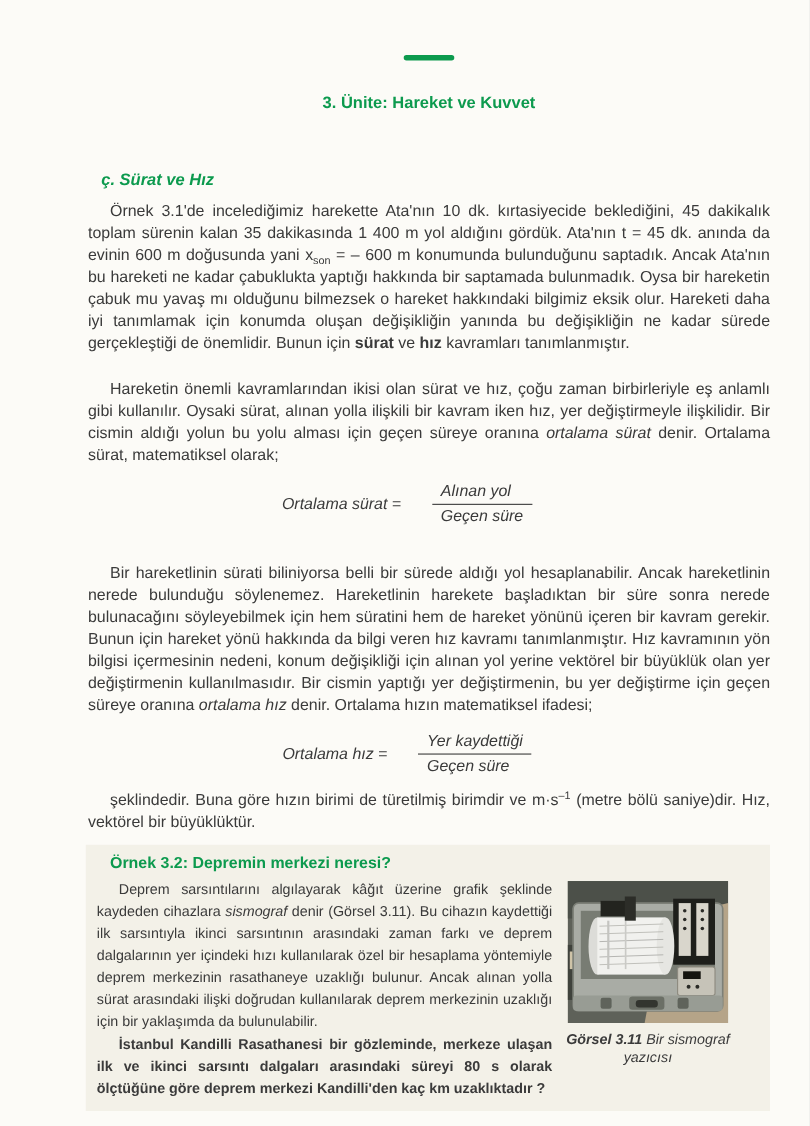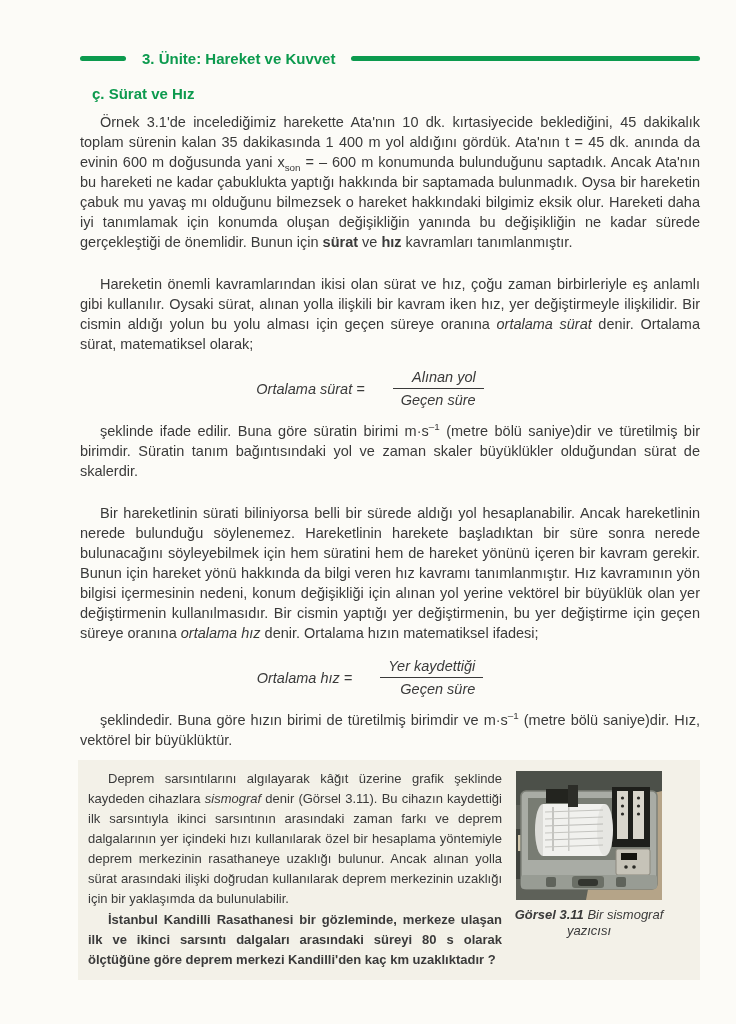--- a/index.html
+++ b/index.html
@@ -10,45 +10,45 @@
     margin:0 auto;
     background:#fcfbf7;
     font-family:"Liberation Sans", sans-serif;
     color:#3a3a3a;
     overflow:hidden;
     display:flex; flex-direction:column;
     padding:50px 36px 0 80px;
   }
 
   
-  .unit-header { display:flex; align-items:center; gap:16px; margin-bottom:16px; }
+  .unit-header { display:flex; align-items:center; gap:30px; margin-bottom:16px;flex-direction:column; }
   .rule-dash { width:46px; height:5px; background:#0c9a4e; border-radius:3px; flex:0 0 auto; }
   .rule-line { flex:1 1 auto; height:5px; background:#0c9a4e; border-radius:3px; }
   .unit-title { font-size:15px; font-weight:bold; color:#0c9a4e; white-space:nowrap; }
 
   .section-heading {
-    font-size:15px; font-weight:bold; 
+    font-size:15px; font-weight:bold; font-style:italic;
     color:#0c9a4e; margin:2px 0 10px 12px;
   }
 
   
   p.body {
     font-size:14.5px; line-height:20px; text-align:justify;
     text-indent:20px; margin-bottom:2px;
   }
   p.body.spaced { margin-top:20px; }
   sub, sup { font-size:0.68em; line-height:0;margin-top:31px; }
 
   
   .formula {
     display:flex; justify-content:center; align-items:center;
     gap:8px; font-style:italic; font-size:14.5px;
     margin:13px 40px 13px 0;
   }
-  .frac { display:inline-flex; flex-direction:column; text-align:right;margin-left:20px; }
+  .frac { display:inline-flex; flex-direction:column; text-align:left;margin-left:20px; }
   .frac .num { padding:0 8px 3px 8px; border-bottom:1.4px solid #3a3a3a; }
   .frac .den { padding:3px 8px 0 8px; }
 
   
   .example-box {
     background:#f3f1e8;
     margin:8px 0 0 -2px;
     padding:9px 10px 10px 10px;
   }
   .example-box::after { content:""; display:block; clear:both; }
@@ -80,34 +80,34 @@
   <p class="body spaced"><span>Hareketin önemli kavramlarından ikisi olan sürat ve hız, çoğu zaman birbirleriyle eş anlamlı gibi kullanılır. Oysaki sürat, alınan yolla ilişkili bir kavram iken hız, yer değiştirmeyle ilişkilidir. Bir cismin aldığı yolun bu yolu alması için geçen süreye oranına </span><span style="font-style: italic;">ortalama sürat</span><span> denir. Ortalama sürat, matematiksel olarak;</span></p>
 
   <div class="formula">
     <span>Ortalama sürat =</span>
     <span class="frac">
       <span class="num">Alınan yol</span>
       <span class="den">Geçen süre</span>
     </span>
   </div>
 
-  <p class="body"><span>şeklinde ifade edilir. Buna göre süratin birimi m·s</span><sup>–1</sup><span> (metre bölü saniye)dir ve türetilmiş bir birimdir. Süratin tanım bağıntısındaki yol ve zaman skaler büyüklükler olduğundan sürat de skalerdir.</span></p>
   <p class="body spaced"><span>Bir hareketlinin sürati biliniyorsa belli bir sürede aldığı yol hesaplanabilir. Ancak hareketlinin nerede bulunduğu söylenemez. Hareketlinin harekete başladıktan bir süre sonra nerede bulunacağını söyleyebilmek için hem süratini hem de hareket yönünü içeren bir kavram gerekir. Bunun için hareket yönü hakkında da bilgi veren hız kavramı tanımlanmıştır. Hız kavramının yön bilgisi içermesinin nedeni, konum değişikliği için alınan yol yerine vektörel bir büyüklük olan yer değiştirmenin kullanılmasıdır. Bir cismin yaptığı yer değiştirmenin, bu yer değiştirme için geçen süreye oranına </span><span style="font-style: italic;">ortalama hız</span><span> denir. Ortalama hızın matematiksel ifadesi;</span></p>
 
   <div class="formula">
     <span>Ortalama hız =</span>
     <span class="frac">
       <span class="num">Yer kaydettiği</span>
       <span class="den">Geçen süre</span>
     </span>
   </div>
 
   <p class="body"><span>şeklindedir. Buna göre hızın birimi de türetilmiş birimdir ve m·s</span><sup>–1</sup><span> (metre bölü saniye)dir. Hız, vektörel bir büyüklüktür.</span></p>
 
   <section class="example-box">
+    <h3 class="example-title">Örnek 3.2: Depremin merkezi neresi?</h3>
 
     <figure class="seismo">
       <svg viewBox="0 0 146 129" aria-hidden="true">
         <rect x="0" y="0" width="146" height="129" fill="#5e6159"></rect>
         <rect x="0" y="0" width="146" height="34" fill="#4c5049"></rect>
         <polygon points="88,34 146,20 146,129 70,129" fill="#b5a488"></polygon>
         <rect x="0" y="58" width="20" height="50" fill="#3f423c"></rect>
         <rect x="2" y="64" width="16" height="16" fill="#cfc4a8"></rect>
         <rect x="5" y="20" width="136" height="98" rx="5" fill="#a9aca5" stroke="#7d8078" stroke-width="1.5"></rect>
         <rect x="12" y="27" width="122" height="62" fill="#787c73"></rect>

